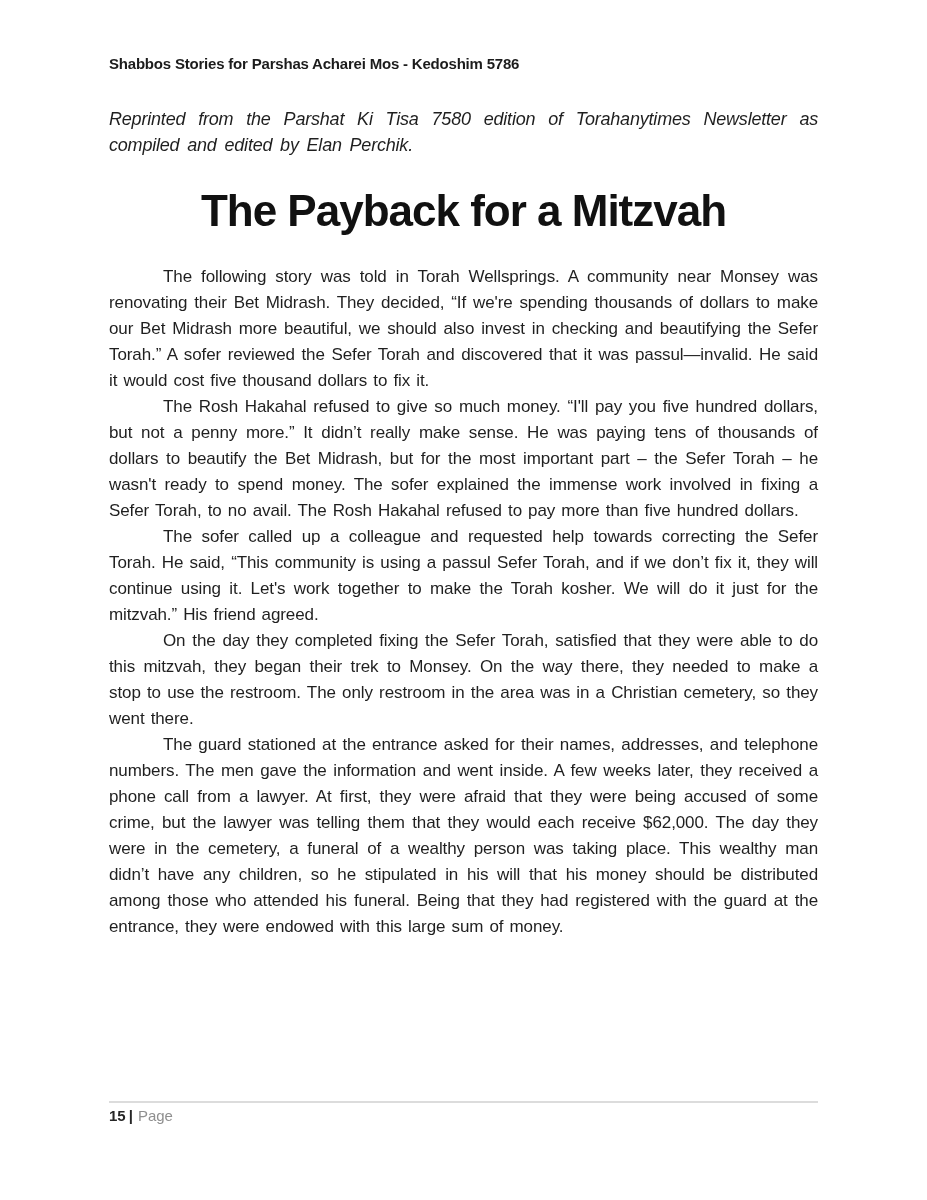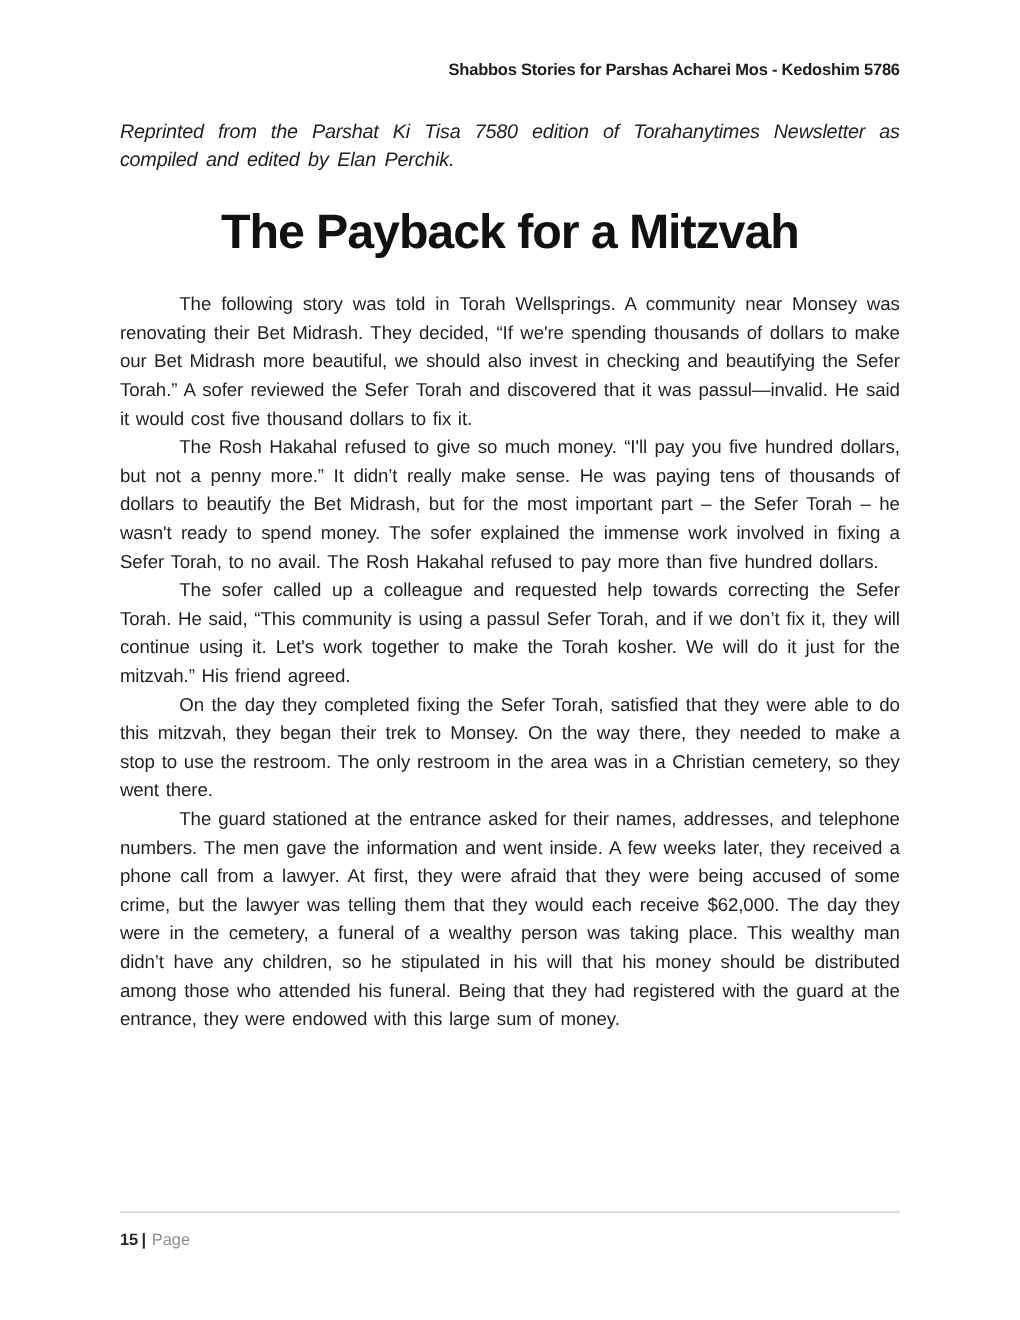--- a/index.html
+++ b/index.html
@@ -21,21 +21,20 @@
     left: 109px;
     top: 0;
     width: 709px;
   }
   .running-header {
     margin-top: 55px;
     font-size: 15px;
     font-weight: 700;
     letter-spacing: -0.2px;
     color: #1c1c1c;
-    text-align: right;
   }
   .attribution {
     margin: 34px 0 0 0;
     font-size: 18px;
     font-style: italic;
     line-height: 26px;
     text-align: justify;
     word-spacing: 3px;
     letter-spacing: -0.2px;
   }
@@ -59,21 +58,21 @@
   .body-text p {
     margin: 0;
     text-indent: 54px;
   }
   .footer {
     position: absolute;
     left: 109px;
     top: 1101px;
     width: 709px;
     border-top: 2px solid #dcdcdc;
-    padding-top: 16px;
+    padding-top: 4px;
     font-size: 15px;
     color: #262626;
   }
   .page-num, .sep {
     font-weight: 700;
   }
   .sep {
     margin: 0 5px 0 3px;
   }
   .footer-label {

